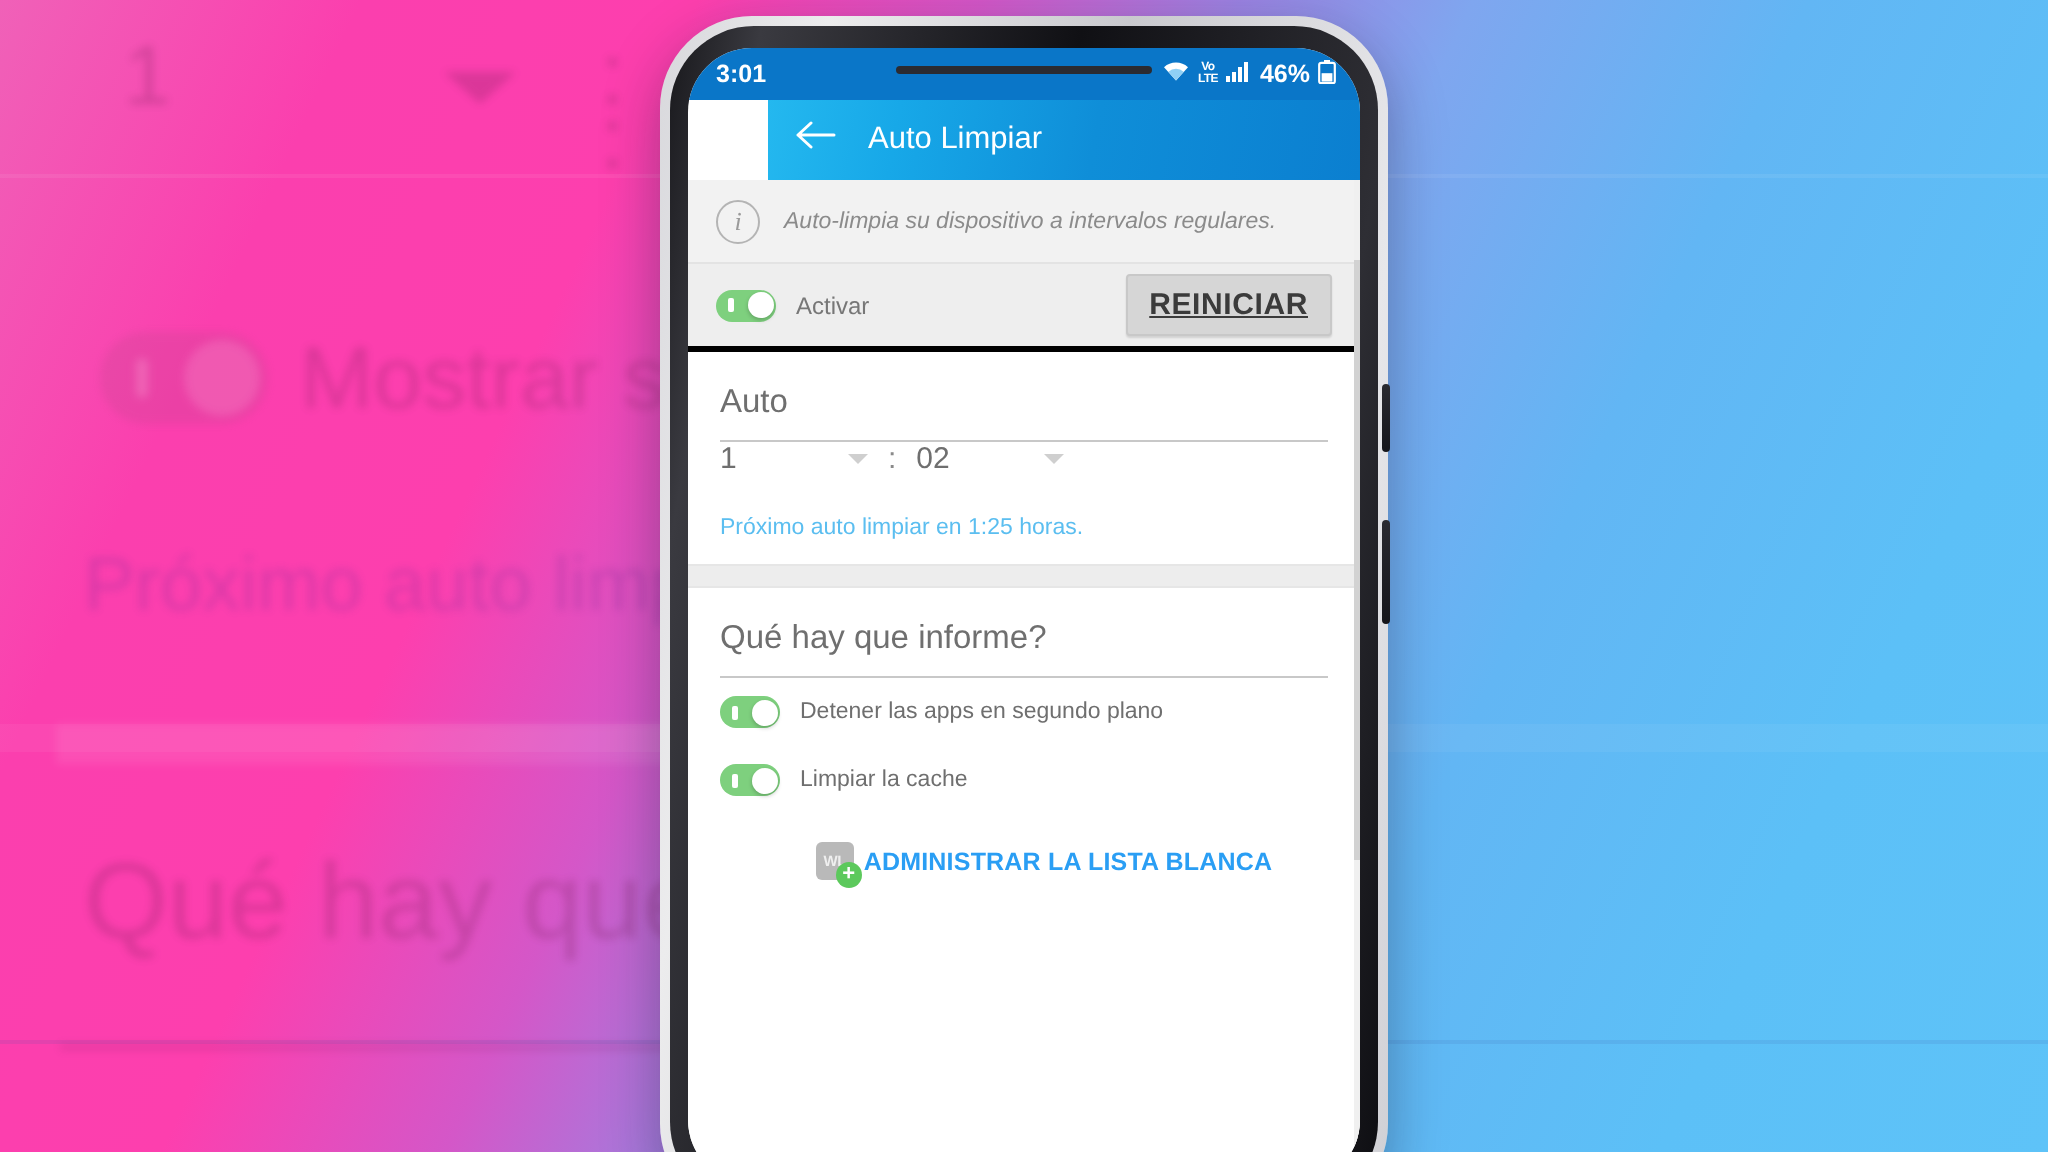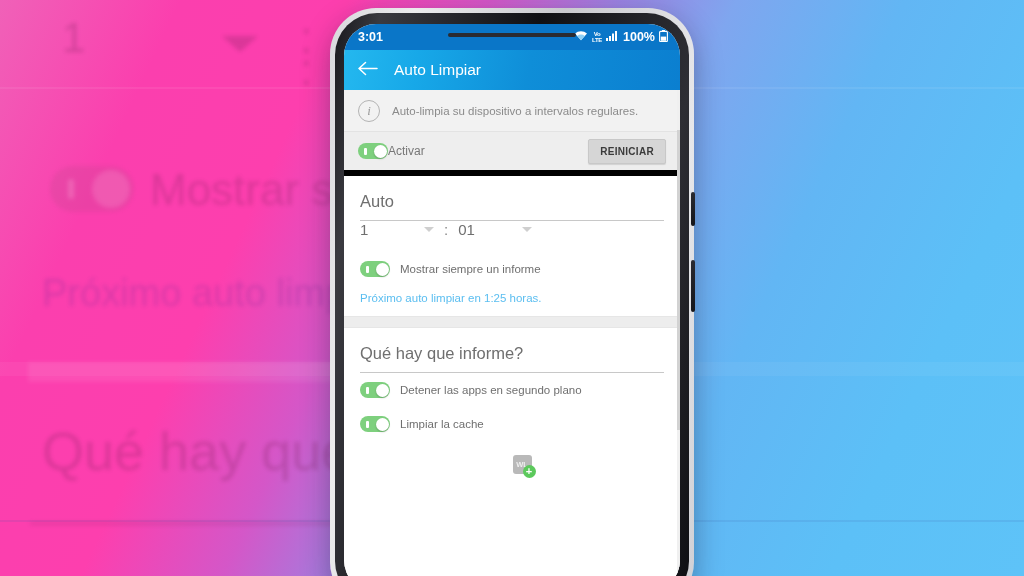--- a/index.html
+++ b/index.html
@@ -113,53 +113,56 @@
     font-size:6px; line-height:6px; font-weight:bold; text-align:center;
     letter-spacing:-.3px;
   }
   .bat-pct { font-size:12.5px; font-weight:bold; margin-left:1px; }
 
   .appbar {
     flex:0 0 40px; height:40px;
     background:linear-gradient(100deg,#24b8ef 0%, #17a8e8 22%, #0f8ed8 55%, #0b7fd0 100%);
     display:flex; align-items:center; gap:16px; padding:0 14px;
     color:#fff;
+    margin-left:40px;
   }
   .appbar-title { font-size:15.5px; }
 
   .content {
     flex:1 1 auto; background:#fff; position:relative; overflow:hidden;
   }
 
   .info-banner {
     background:#f2f2f2; border-bottom:1px solid #e3e3e3;
     display:flex; align-items:center; gap:12px;
     padding:10px 14px; height:42px;
   }
-  .info-text { font-size:11.5px; color:#8b8b8b; }
+  .info-text { font-size:11.5px; color:#8b8b8b;font-style:italic; }
   .icon-circle-i {
     width:22px; height:22px; border-radius:50%;
     border:1.3px solid #b4b4b4; color:#9a9a9a;
     display:flex; align-items:center; justify-content:center;
     font-size:13px; font-style:italic; font-family:"Liberation Serif", serif;
     flex:0 0 22px;
   }
 
   .activar-row {
-    background:#eeeeee; border-bottom:6px solid #000000;
+    background:#eeeeee; border-bottom:3px solid #000000;
     height:44px; display:flex; align-items:center; padding:0 14px;
+    gap:10px;
   }
   .row-label { font-size:12px; color:#777; }
   .spacer { flex:1 1 auto; }
   .btn-reiniciar {
     background:#d6d6d6; border:1px solid #c8c8c8;
     border-radius:2px; padding:6px 11px;
-    font-size:10px; font-weight:bold; color:#3b3b3b;
+    font-size:15px; font-weight:bold; color:#3b3b3b;
     letter-spacing:.3px;
     box-shadow:0 1px 1px rgba(0,0,0,.12);
+    text-decoration:underline;
   }
 
   
   .sw { position:relative; width:30px; height:16px; flex:0 0 30px; }
   .sw-track {
     position:absolute; inset:0; border-radius:8px; background:#7ed07e;
   }
   .sw-bar {
     position:absolute; left:6px; top:4.5px; width:2.5px; height:7px;
     border-radius:1px; background:#fff;
@@ -280,21 +283,21 @@
               <div>LTE</div>
           </span>
           <span class="si">
             <svg width="12" height="11" viewBox="0 0 12 11">
               <rect x="0" y="8" width="2" height="3" fill="#fff"></rect>
               <rect x="3" y="6" width="2" height="5" fill="#fff"></rect>
               <rect x="6" y="3.5" width="2" height="7.5" fill="#fff"></rect>
               <rect x="9" y="1" width="2" height="10" fill="#fff"></rect>
             </svg>
           </span>
-          <span class="bat-pct">100%</span>
+          <span class="bat-pct">46%</span>
           <span class="si">
             <svg width="9" height="12" viewBox="0 0 9 12">
               <rect x="3" y="0" width="3" height="1.4" fill="#fff"></rect>
               <rect x="0.6" y="1.4" width="7.8" height="10.2" rx="1" fill="none" stroke="#fff" stroke-width="1.1"></rect>
               <rect x="1.8" y="6.6" width="5.4" height="4.2" fill="#fff"></rect>
             </svg>
           </span>
         </span>
       </div>
 
@@ -329,65 +332,58 @@
         <div class="section-rule"></div>
 
 
         <div class="time-row">
           <span class="spin">
             <span class="spin-val">1</span>
             <span class="caret-down"></span>
           </span>
           <span class="time-colon">:</span>
           <span class="spin">
-            <span class="spin-val">01</span>
+            <span class="spin-val">02</span>
             <span class="caret-down"></span>
           </span>
         </div>
+
+
+        <div class="link-line">Próximo auto limpiar en 1:25 horas.</div>
+
+        <div class="gap-band"></div>
+
+        <div class="section-head">Qué hay que informe?</div>
+        <div class="section-rule"></div>
 
         <div class="toggle-row">
           <span class="sw">
             <span class="sw-track"></span>
             <span class="sw-bar"></span>
             <span class="sw-knob"></span>
           </span>
-          <span class="row-label">Mostrar siempre un informe</span>
-        </div>
-
-        <div class="link-line">Próximo auto limpiar en 1:25 horas.</div>
-
-        <div class="gap-band"></div>
-
-        <div class="section-head">Qué hay que informe?</div>
-        <div class="section-rule"></div>
+          <span class="row-label">Detener las apps en segundo plano</span>
+        </div>
 
         <div class="toggle-row">
           <span class="sw">
             <span class="sw-track"></span>
             <span class="sw-bar"></span>
             <span class="sw-knob"></span>
           </span>
-          <span class="row-label">Detener las apps en segundo plano</span>
-        </div>
-
-        <div class="toggle-row">
-          <span class="sw">
-            <span class="sw-track"></span>
-            <span class="sw-bar"></span>
-            <span class="sw-knob"></span>
-          </span>
           <span class="row-label">Limpiar la cache</span>
         </div>
 
 
         <div class="wl-button-row">
           <span class="wl-icon">
             <span class="wl-sq">WL</span>
             <span class="wl-plus">+</span>
           </span>
+          <span class="wl-label">ADMINISTRAR LA LISTA BLANCA</span>
         </div>
 
         <div class="scroll-track">
           <div class="scroll-thumb"></div>
         </div>
       </div>
 
     </div>
   </div>
 </div>

